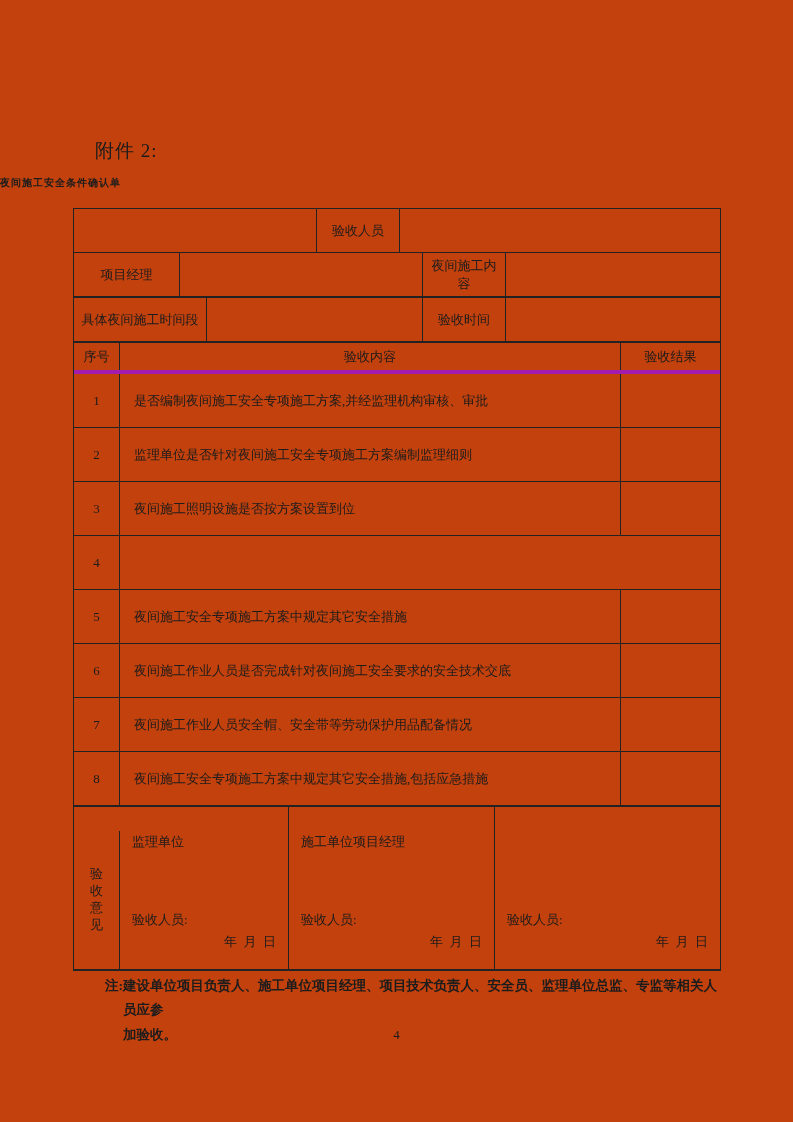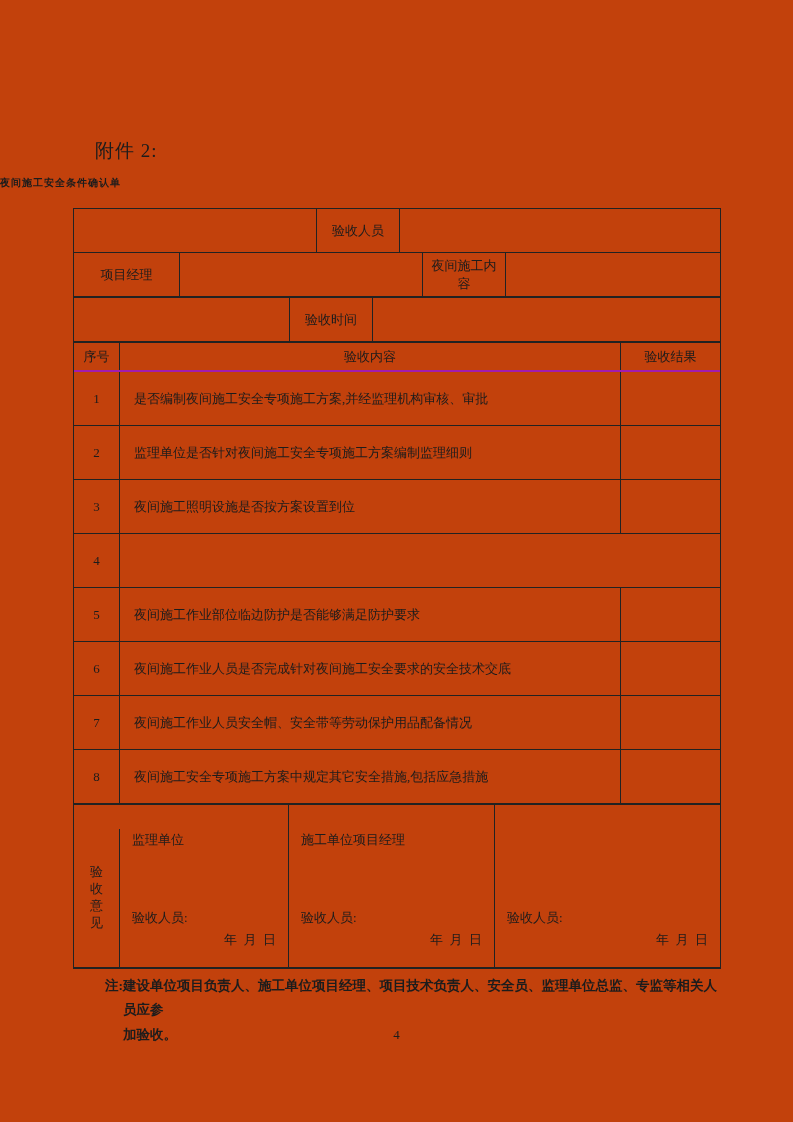--- a/index.html
+++ b/index.html
@@ -34,21 +34,21 @@
   .cell.center { justify-content:center; text-align:center; }
   .info-row { height:43px; }
   .w-label1 { width:105px; }
   .w-value1 { width:242px; }
   .w-label1-wide { width:132px; }
   .w-value1-narrow { width:215px; }
   .w-label2 { width:70px; padding:0 6px; }
   .w-label2 > span { width:100%; text-align:center; line-height:1.35; }
   .w-value2 { flex:1; }
   .thick-top { border-top-width:2px; }
-  .chk-header { height:27px; border-top-width:2px; border-bottom:2px solid #a21caf; }
+  .chk-header { height:27px; border-top-width:2px; border-bottom:4px solid #a21caf; }
   .chk-row { height:53px; }
   .chk-row.first-item { border-top:none; }
   .col-no { width:45px; justify-content:center; }
   .col-content { flex:1; padding:0 10px 0 14px; line-height:1.5; }
   .col-content.center-h { justify-content:center; padding:0; }
   .col-result { width:99px; justify-content:center; }
   .acceptance { height:162px; border-top-width:2px; }
   .acc-label-cell { width:45px; justify-content:center;margin-top:24px; }
   .acc-label-text {
     width:15px; word-break:break-all; text-align:center; line-height:1.3;
@@ -93,20 +93,21 @@
     </div>
     <div class="row info-row">
       <div class="cell center w-label1">项目经理</div>
       <div class="cell w-value1"></div>
       <div class="cell center w-label2">
           <span>夜间施工内容</span>
         </div>
       <div class="cell last w-value2"></div>
     </div>
     <div class="row info-row thick-top">
+      <div class="cell center w-label1-wide">具体夜间施工时间段</div>
       <div class="cell w-value1-narrow"></div>
       <div class="cell center w-label2">
           <span>验收时间</span>
         </div>
       <div class="cell last w-value2"></div>
     </div>
 
     <div class="row chk-header">
       <div class="cell col-no">序号</div>
       <div class="cell col-content center-h">验收内容</div>
@@ -127,21 +128,21 @@
       <div class="cell col-no">3</div>
       <div class="cell col-content">夜间施工照明设施是否按方案设置到位</div>
       <div class="cell last col-result"></div>
     </div>
     <div class="row chk-row">
       <div class="cell col-no">4</div>
       <div class="cell last col-result"></div>
     </div>
     <div class="row chk-row">
       <div class="cell col-no">5</div>
-      <div class="cell col-content">夜间施工作业部位临边防护是否能够满足防护要求</div>
+      <div class="cell col-content">夜间施工安全专项施工方案中规定其它安全措施</div>
       <div class="cell last col-result"></div>
     </div>
     <div class="row chk-row">
       <div class="cell col-no">6</div>
       <div class="cell col-content">夜间施工作业人员是否完成针对夜间施工安全要求的安全技术交底</div>
       <div class="cell last col-result"></div>
     </div>
     <div class="row chk-row">
       <div class="cell col-no">7</div>
       <div class="cell col-content">夜间施工作业人员安全帽、安全带等劳动保护用品配备情况</div>

